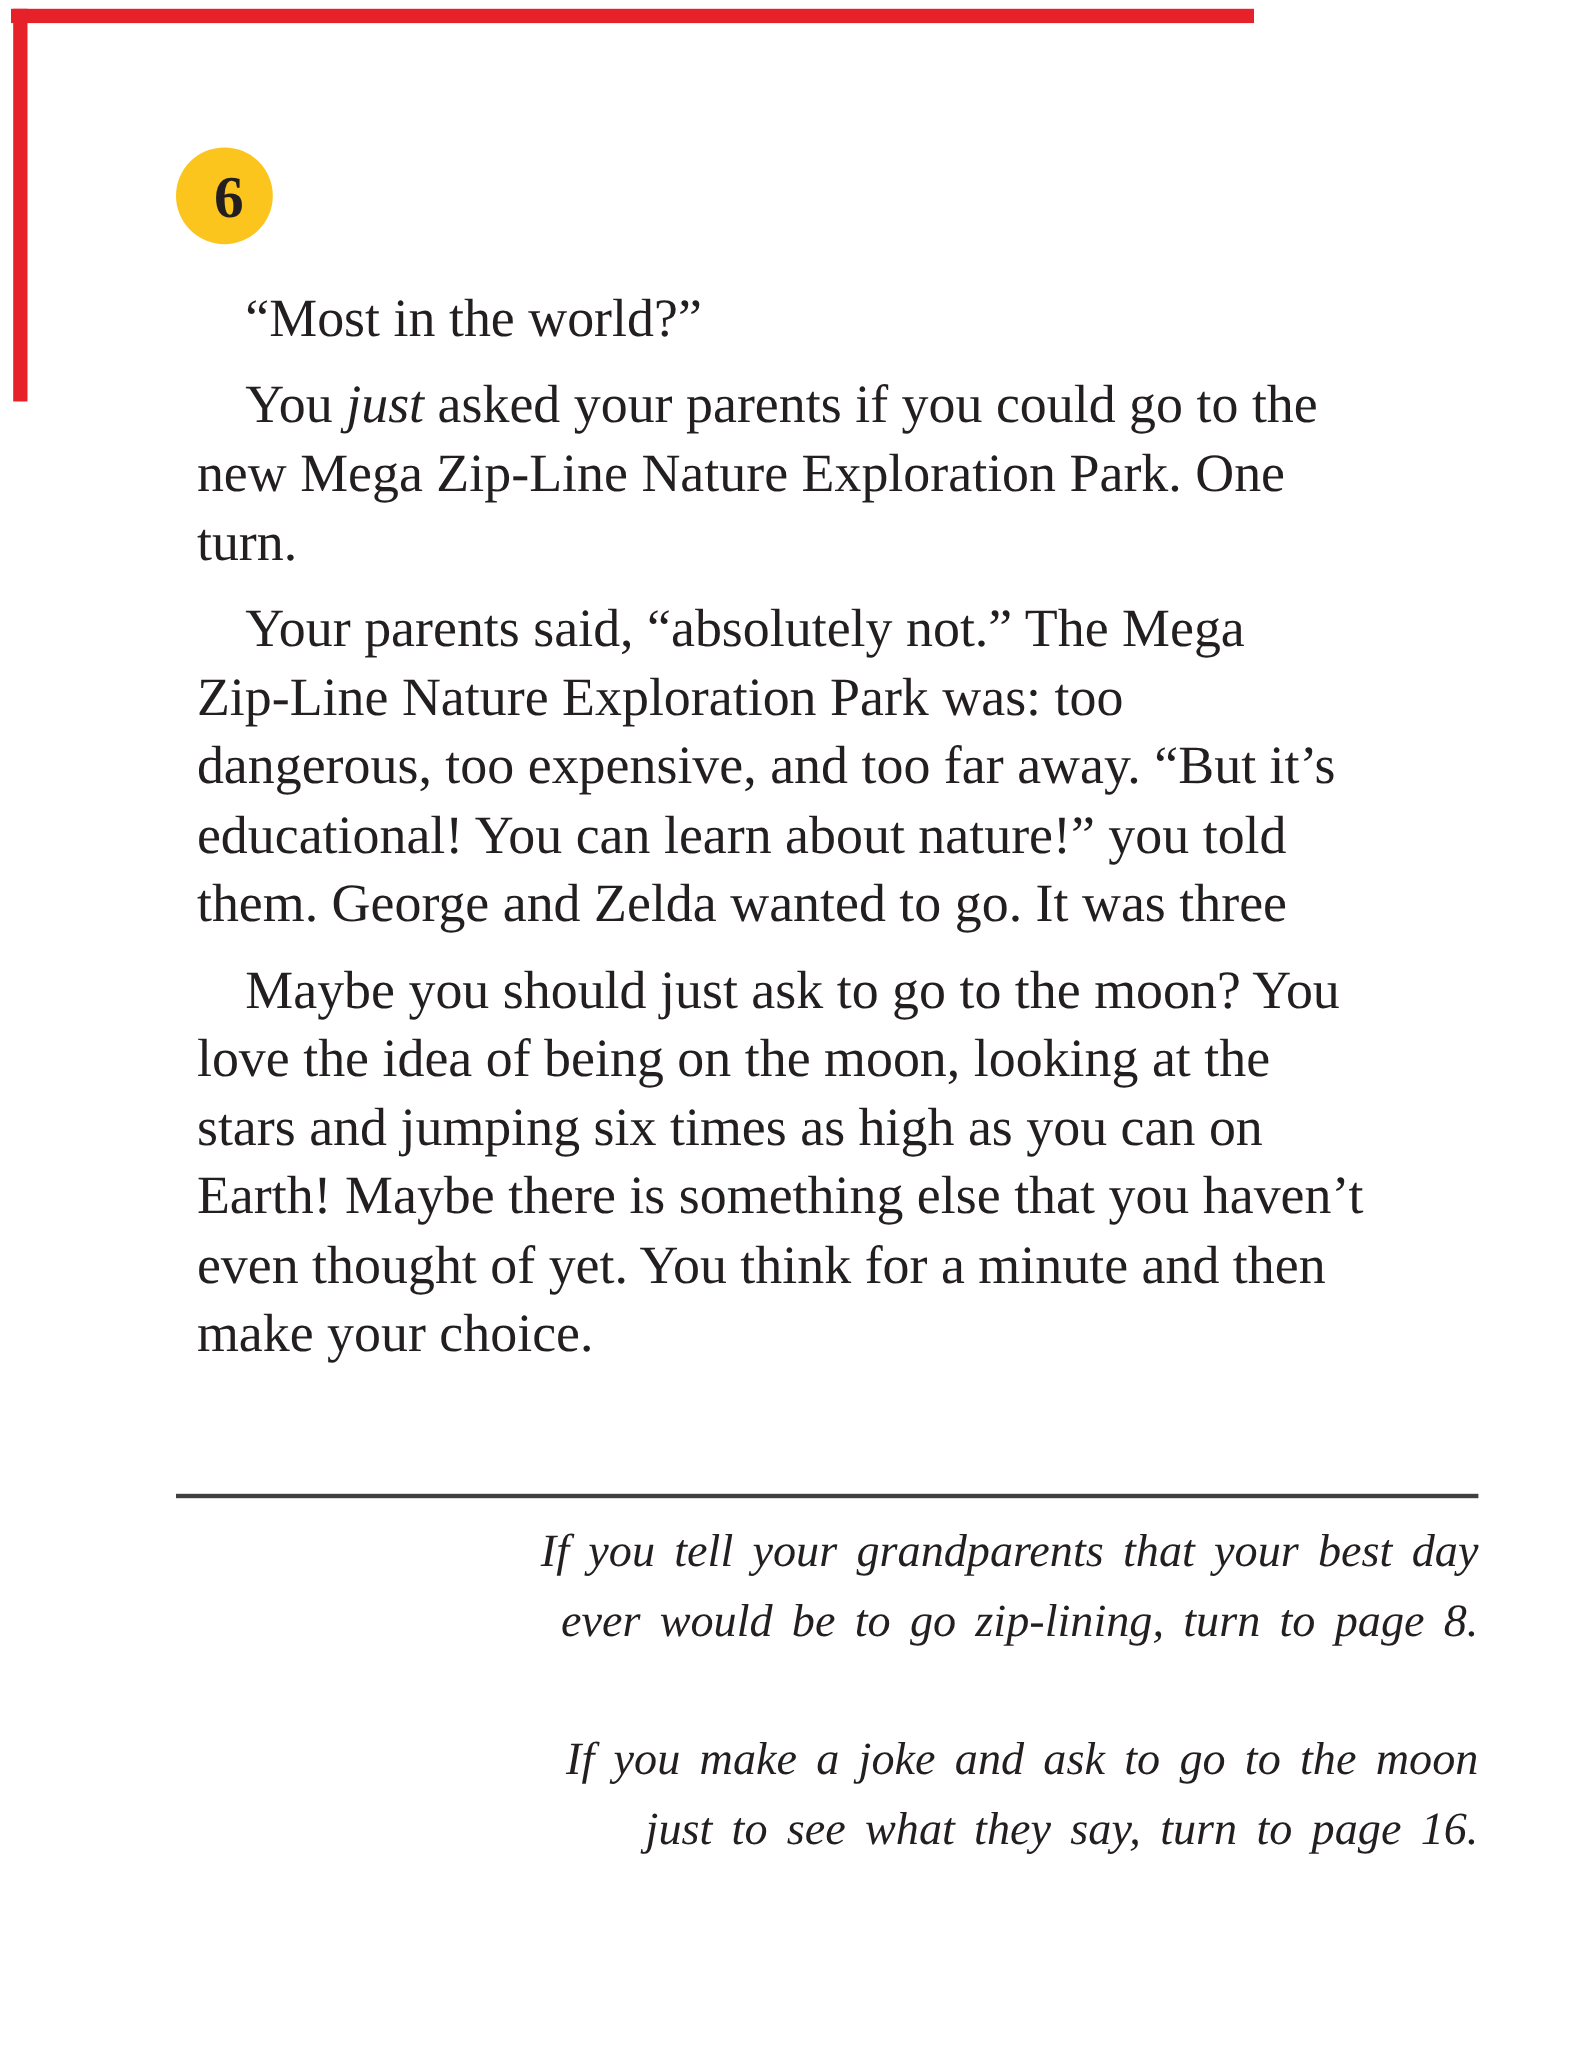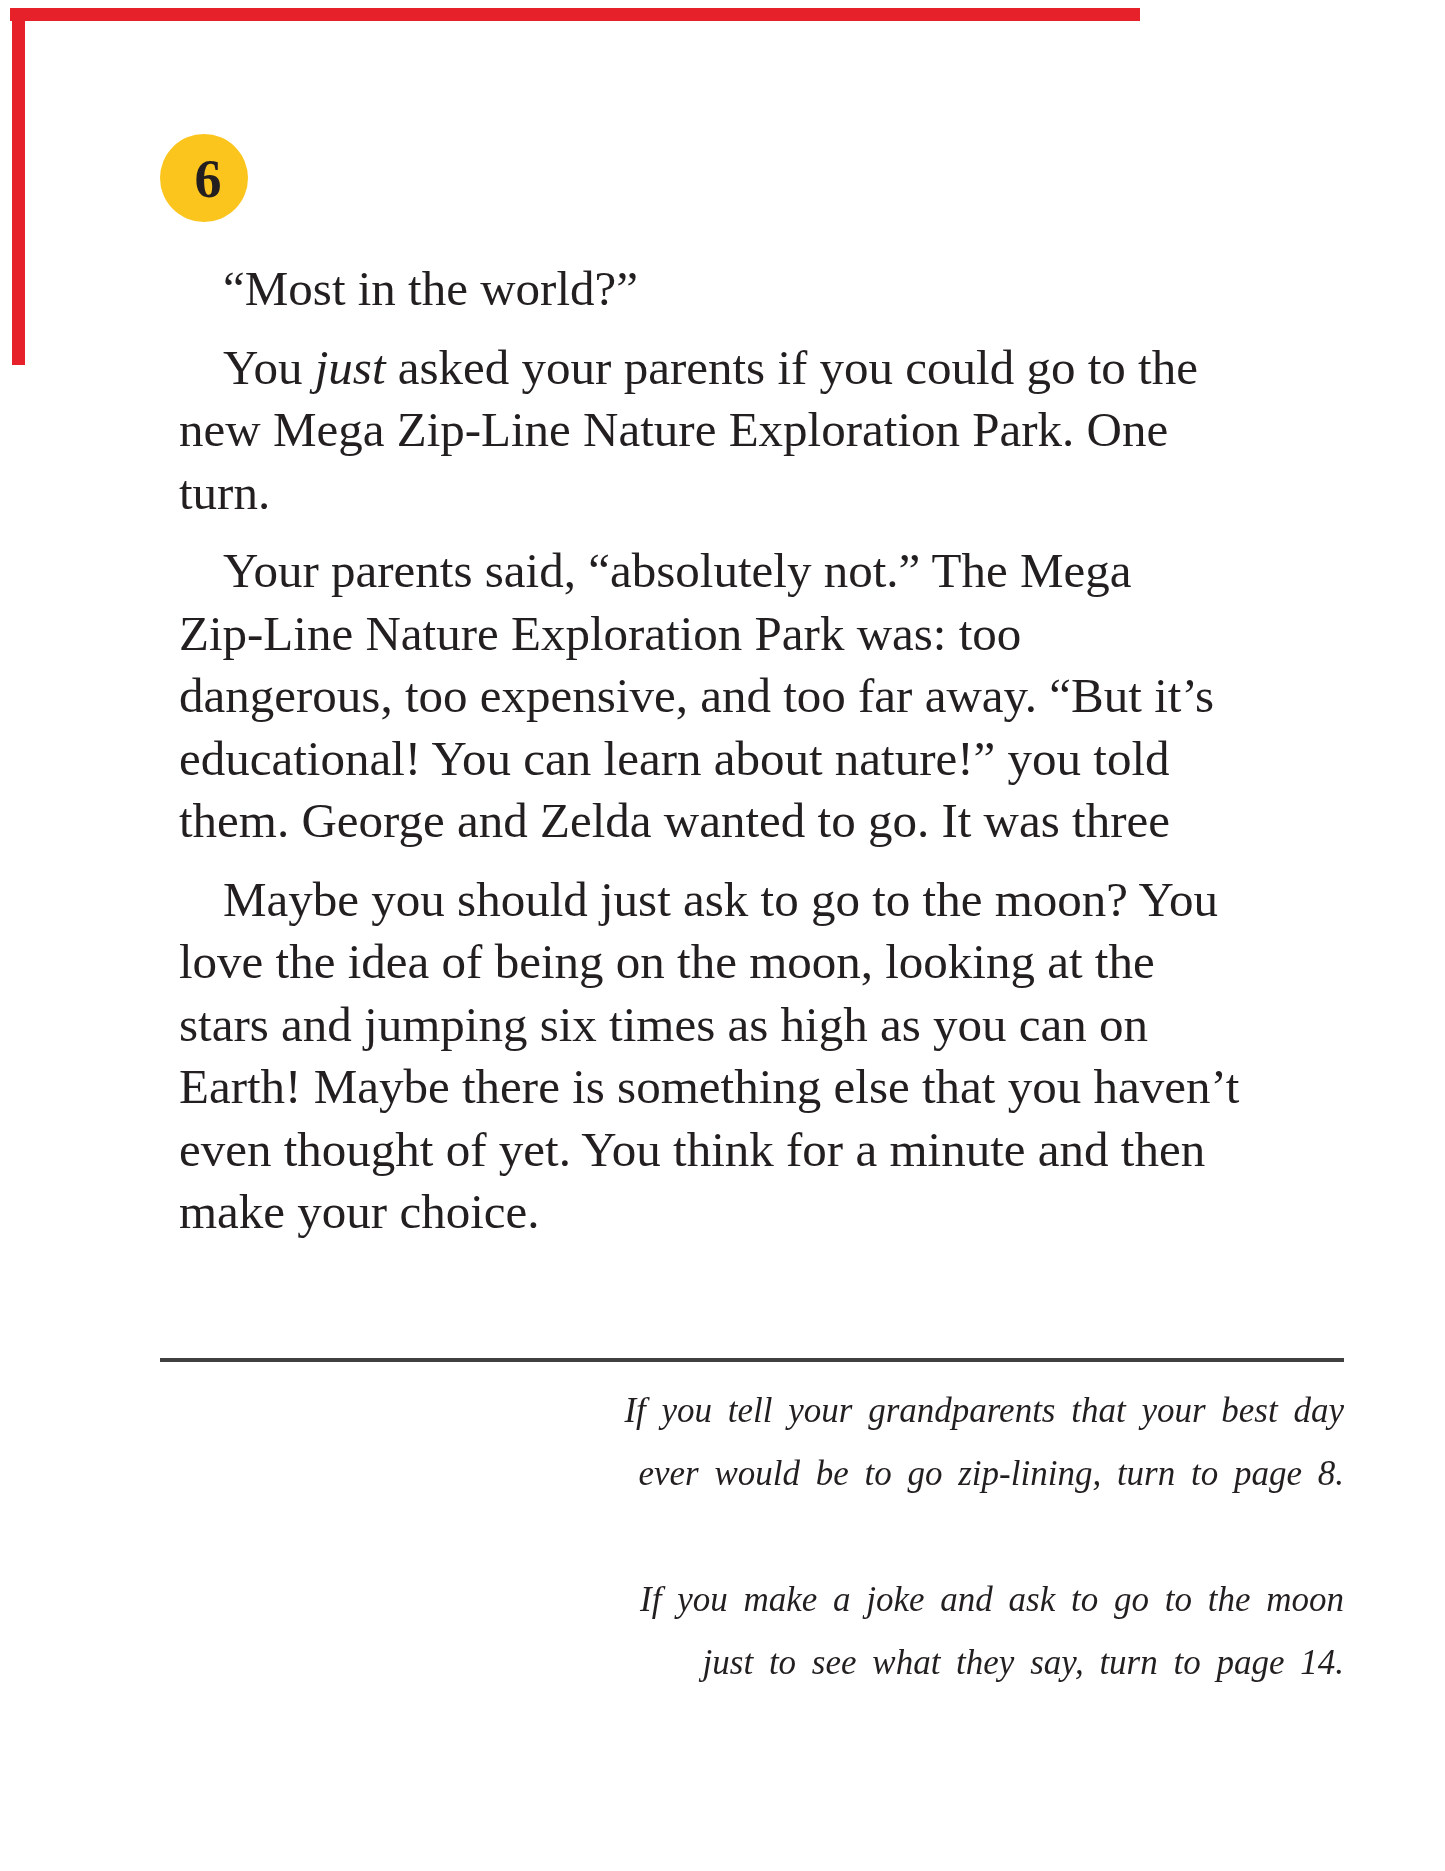--- a/index.html
+++ b/index.html
@@ -54,21 +54,21 @@
     position:absolute;left:160px;top:1358px;
     width:1184px;height:4px;border:none;margin:0;padding:0;
     background:#404040;
   }
 
   
   .choices{
     position:absolute;left:163px;top:1380px;width:1181px;
     text-align:right;
     font-style:italic;
-    font-size:35px;line-height:62.5px;
+    font-size:42px;line-height:62.5px;
     word-spacing:7px;
     color:#231f20;
   }
   .choice{margin:0 0 64px 0;}
   .choice:last-child{margin-bottom:12px;}
   .cline{white-space:nowrap;}
 </style>
 </head>
 <body>
 
@@ -109,17 +109,17 @@
 
   <div class="divider"></div>
 
   <div class="choices" id="choices">
       <div class="choice">
         <div class="cline">If you tell your grandparents that your best day</div>
         <div class="cline">ever would be to go zip-lining, turn to page 8.</div>
       </div>
       <div class="choice">
         <div class="cline">If you make a joke and ask to go to the moon</div>
-        <div class="cline">just to see what they say, turn to page 14.</div>
+        <div class="cline">just to see what they say, turn to page 16.</div>
       </div>
     </div>
 
 </div>
 
 </body></html>

